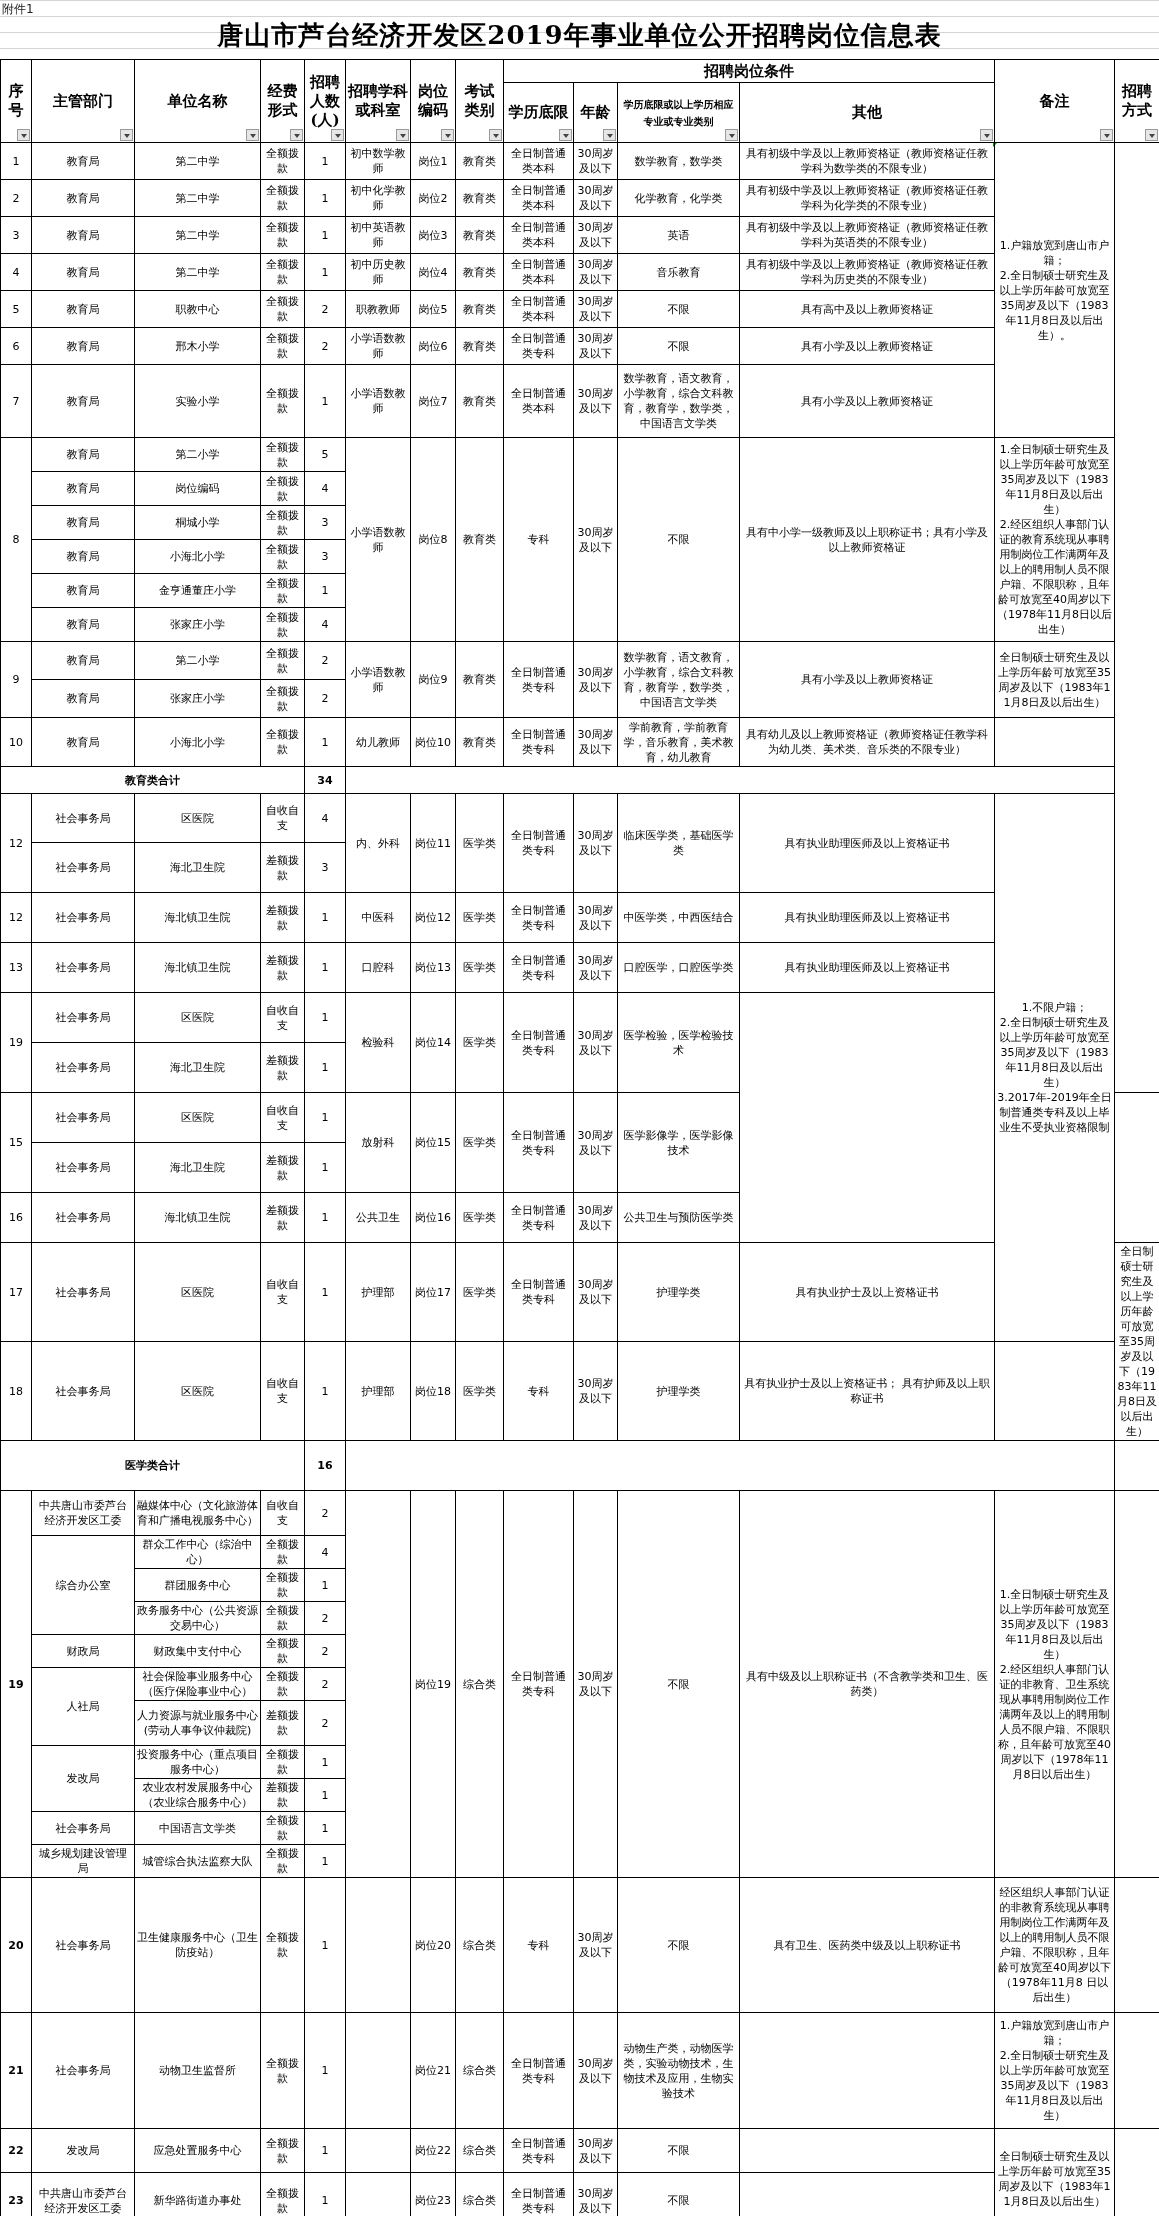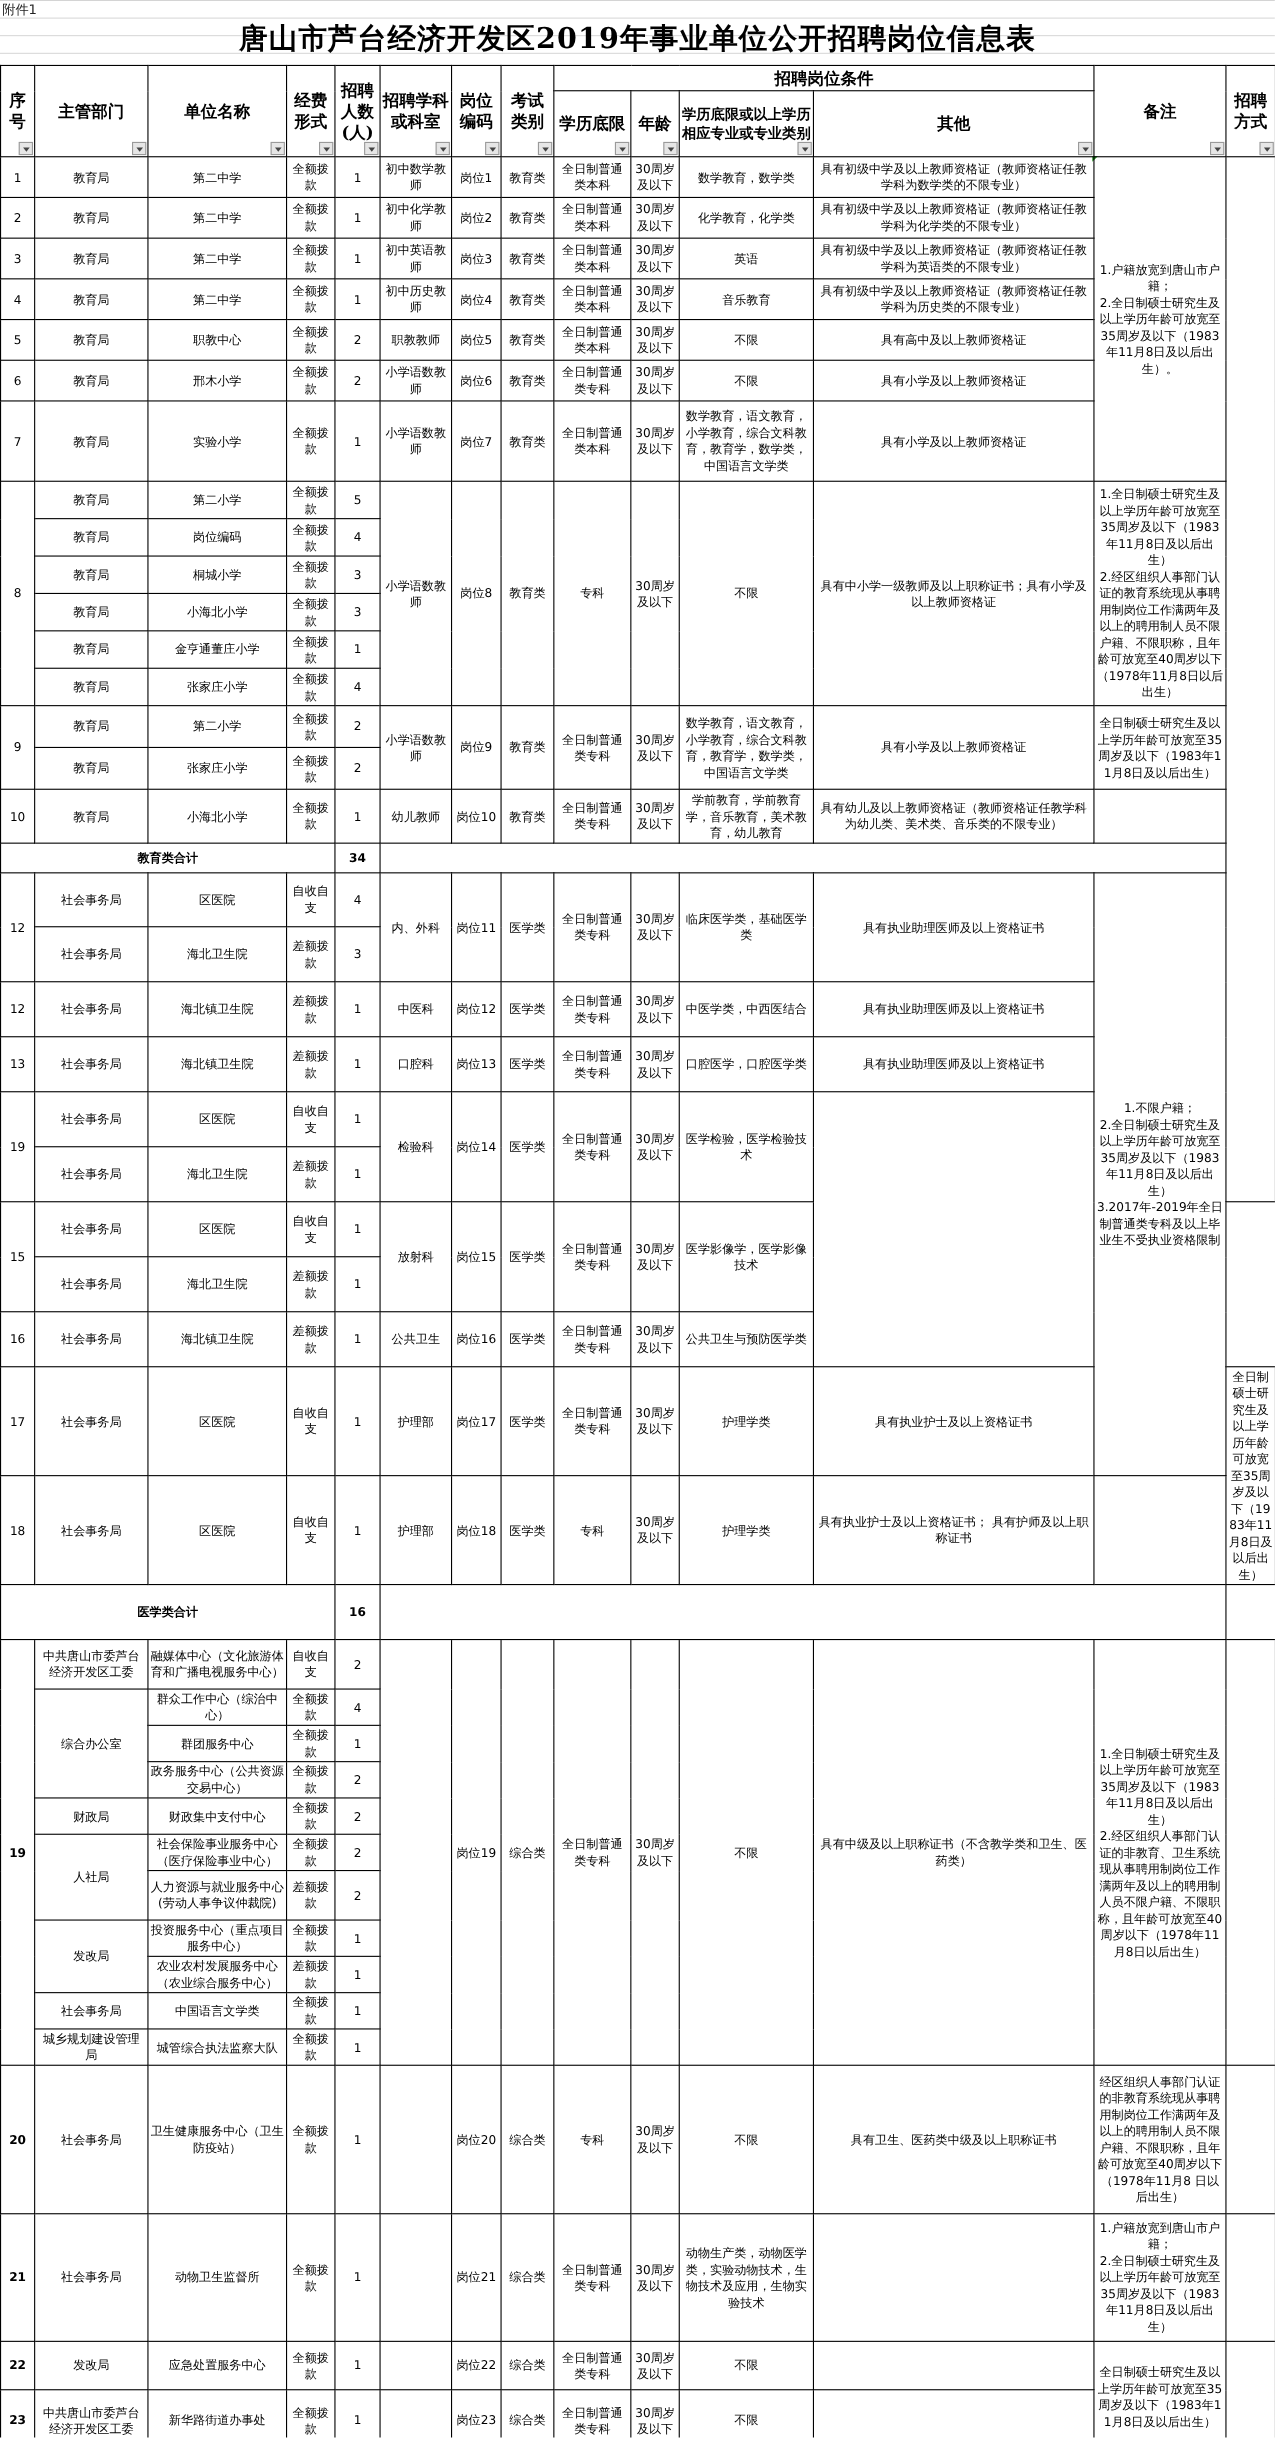--- a/index.html
+++ b/index.html
@@ -6,21 +6,21 @@
   body{width:1159px;height:2216px;position:relative;overflow:hidden;font-family:"DejaVu Sans",sans-serif;color:#000;}
   .attach{position:absolute;left:2px;top:1px;font-size:12px;color:#222;}
   .grid-bg{position:absolute;left:0;top:0;width:1159px;height:60px;
     background-image:linear-gradient(#d4d4d4 1px,transparent 1px);background-size:100% 16px;}
   .title{position:absolute;left:0;top:18px;width:1159px;text-align:center;font-size:26px;font-weight:bold;letter-spacing:1px;font-family:"DejaVu Serif",serif;}
   table.main{position:absolute;left:0;top:59px;border-collapse:collapse;table-layout:fixed;width:1159px;}
   table.main td,table.main th{border:1px solid #000;padding:1px 2px;font-size:11px;line-height:15px;text-align:center;vertical-align:middle;overflow:hidden;word-break:break-all;}
   table.main th{font-family:"DejaVu Serif",serif;font-weight:bold;font-size:15px;line-height:19px;position:relative;}
   th .dd{position:absolute;right:1px;bottom:1px;width:13px;height:12px;border:1px solid #9a9a9a;background:#e6e6e6;box-sizing:border-box;}
   th .dd::after{content:"";position:absolute;left:3px;top:4px;border-left:3px solid transparent;border-right:3px solid transparent;border-top:4px solid #444;}
-  td.left{text-align:left;}
+  td.left{text-align:left;font-family:Liberation Serif, serif;}
   td.rk{text-align:left;font-size:11px;line-height:14px;}
   td.bold{font-weight:bold;}
   td.sum{font-weight:bold;font-size:12px;}
   .sm{font-size:10px;line-height:13px;}
   .marker{position:absolute;left:993px;top:142px;width:0;height:0;border-top:5px solid #1a8a1a;border-right:5px solid transparent;}
 </style>
 </head>
 <body>
 
 <div class="grid-bg"></div>
@@ -55,21 +55,21 @@
       <th rowspan="2"><span>招聘学科或科室</span><span class="dd"></span></th>
       <th rowspan="2"><span>岗位编码</span><span class="dd"></span></th>
       <th rowspan="2"><span>考试类别</span><span class="dd"></span></th>
       <th colspan="4">招聘岗位条件</th>
       <th rowspan="2"><span>备注</span><span class="dd"></span></th>
       <th rowspan="2"><span>招聘方式</span><span class="dd"></span></th>
     </tr>
     <tr style="height:60px">
       <th><span>学历底限</span><span class="dd"></span></th>
       <th><span>年龄</span><span class="dd"></span></th>
-      <th style="font-size:13px;line-height:17px"><span>学历底限或以上学历相应专业或专业类别</span><span class="dd"></span></th>
+      <th style="font-size:10px;line-height:17px"><span>学历底限或以上学历相应专业或专业类别</span><span class="dd"></span></th>
       <th><span>其他</span><span class="dd"></span></th>
     </tr>
   </thead>
   <tbody>
 
     <tr style="height:37px">
       <td>1</td>
       <td>教育局</td>
       <td>第二中学</td>
       <td>全额拨款</td>

